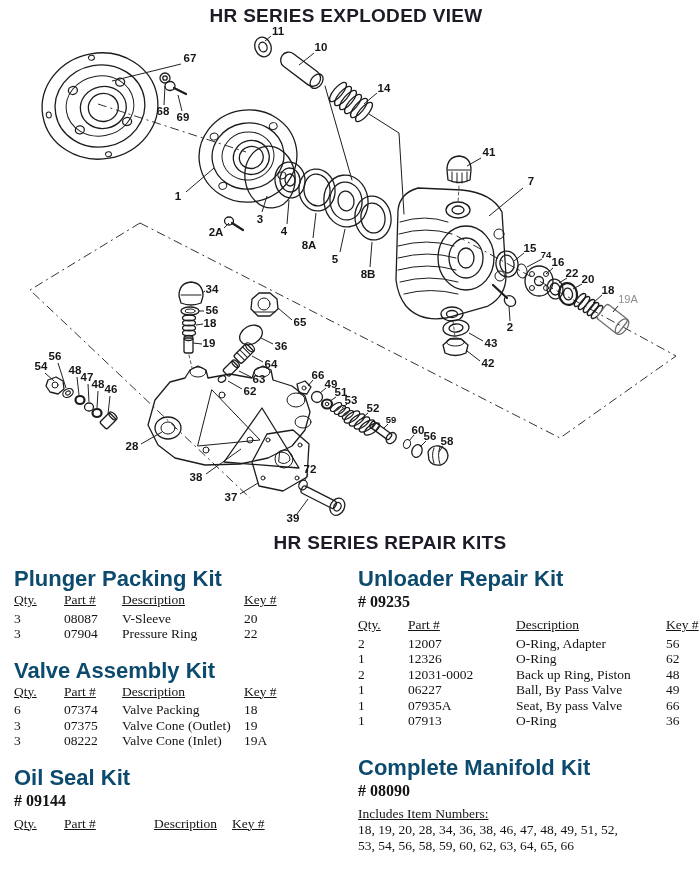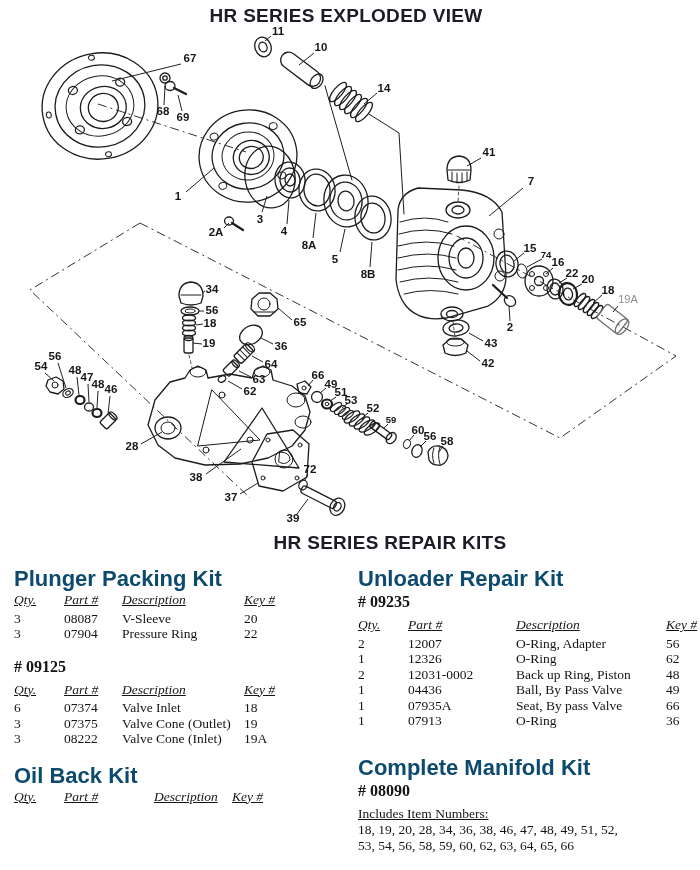--- a/index.html
+++ b/index.html
@@ -27,21 +27,21 @@
   .kits{display:flex;padding:0 6px 0 14px;}
   .kits-col-left{width:344px;flex:0 0 344px;}
   .kits-col-right{flex:1;}
   .kit{margin-bottom:16px;}
   .kit-title{font:bold 22px "Liberation Sans",sans-serif;margin:0;color:#0c4a6e;}
   .kit-number{font:bold 16px "Liberation Serif",serif;margin:1px 0 6px;}
   .kit-table{display:grid;font:13.5px "Liberation Serif",serif;}
   .kit--plunger .kit-table,.kit--valve .kit-table{grid-template-columns:50px 58px 122px 60px;}
   .kit--oil .kit-table{grid-template-columns:50px 90px 78px 60px;}
   .kit--unloader .kit-table{grid-template-columns:50px 108px 150px 40px;}
-  .kit-table .th{text-decoration:underline;padding-bottom:3px;font-style:italic;}
+  .kit-table .th{text-decoration:underline;padding-bottom:3px;}
   .kit-table .th,.kit-table .td{line-height:15.5px;white-space:nowrap;}
   .manifold-kit{margin-top:26px;}
   .includes-label{font:13.5px "Liberation Serif",serif;text-decoration:underline;margin-top:5px;}
   .includes-line{font:13.5px "Liberation Serif",serif;line-height:16.5px;}
 </style>
 </head>
 <body>
 
 <div class="page">
 
@@ -452,43 +452,44 @@
             <div class="td">V-Sleeve</div>
             <div class="td">20</div>
             <div class="td">3</div>
             <div class="td">07904</div>
             <div class="td">Pressure Ring</div>
             <div class="td">22</div>
           </div>
   </section>
 
   <section class="kit kit--valve">
-    <div class="kit-number"># 09125</div>
+    <h3 class="kit-title">Valve Assembly Kit</h3>
     <div class="kit-table">
             <div class="th">Qty.</div>
             <div class="th">Part #</div>
             <div class="th">Description</div>
             <div class="th">Key #</div>
             <div class="td">6</div>
             <div class="td">07374</div>
-            <div class="td">Valve Inlet</div>
+            <div class="td">Valve Packing</div>
             <div class="td">18</div>
             <div class="td">3</div>
             <div class="td">07375</div>
             <div class="td">Valve Cone (Outlet)</div>
             <div class="td">19</div>
             <div class="td">3</div>
             <div class="td">08222</div>
             <div class="td">Valve Cone (Inlet)</div>
             <div class="td">19A</div>
           </div>
   </section>
 
   <section class="kit kit--oil">
-    <h3 class="kit-title">Oil Back Kit</h3>
+    <h3 class="kit-title">Oil Seal Kit</h3>
+    <div class="kit-number"># 09144</div>
     <div class="kit-table">
             <div class="th">Qty.</div>
             <div class="th">Part #</div>
             <div class="th">Description</div>
             <div class="th">Key #</div>
           </div>
   </section>
 </div>
     <div class="kits-col-right" id="col-right">
   <section class="kit kit--unloader">
@@ -505,21 +506,21 @@
             <div class="td">56</div>
             <div class="td">1</div>
             <div class="td">12326</div>
             <div class="td">O-Ring</div>
             <div class="td">62</div>
             <div class="td">2</div>
             <div class="td">12031-0002</div>
             <div class="td">Back up Ring, Piston</div>
             <div class="td">48</div>
             <div class="td">1</div>
-            <div class="td">04436</div>
+            <div class="td">06227</div>
             <div class="td">Ball, By Pass Valve</div>
             <div class="td">49</div>
             <div class="td">1</div>
             <div class="td">07935A</div>
             <div class="td">Seat, By pass Valve</div>
             <div class="td">66</div>
             <div class="td">1</div>
             <div class="td">07913</div>
             <div class="td">O-Ring</div>
             <div class="td">36</div>

